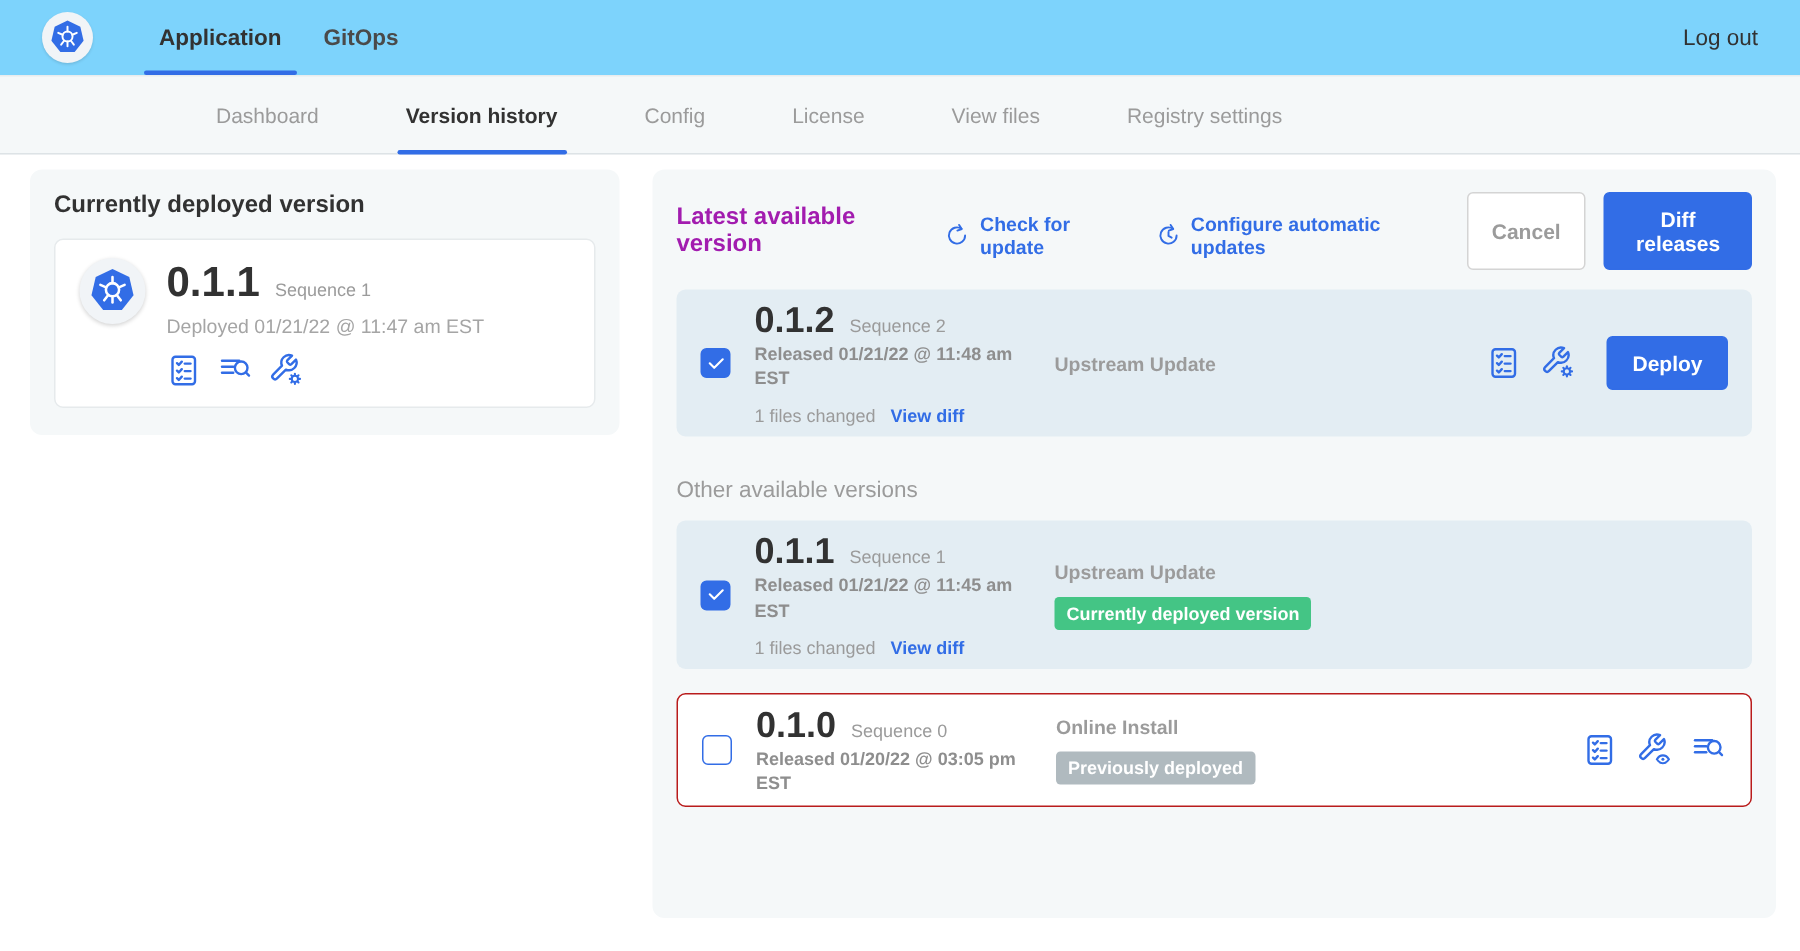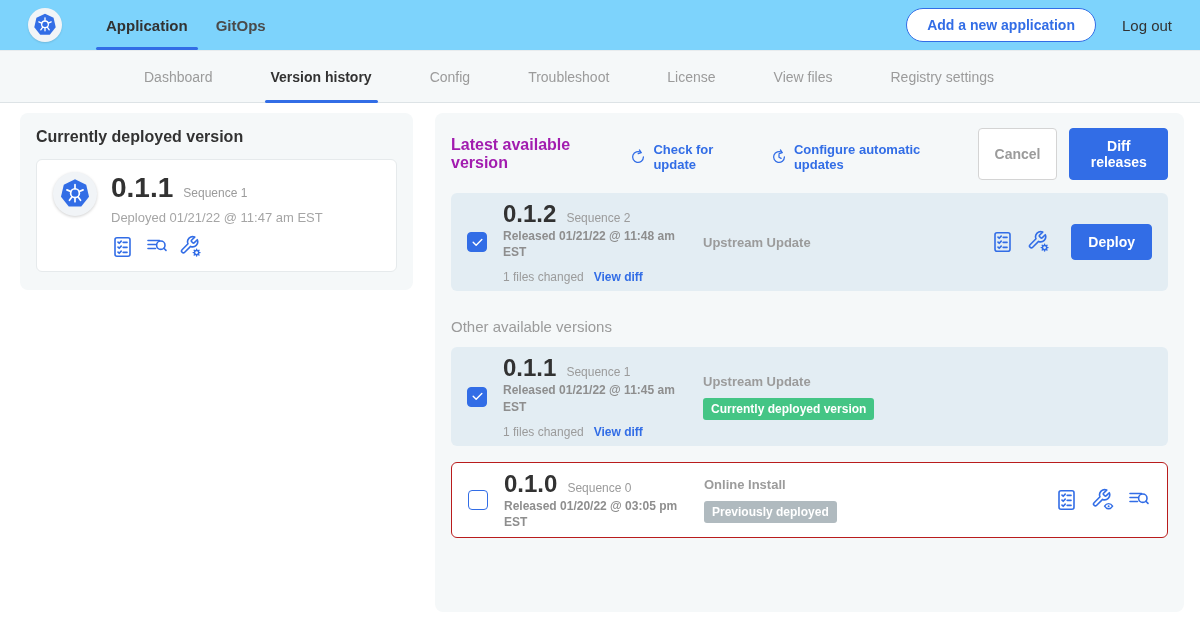--- a/index.html
+++ b/index.html
@@ -248,37 +248,33 @@
         </svg>
     </div>
   </div>
   <div class="top-tab active">
     <span>Application</span>
   </div>
   <div class="top-tab gitops">
     <span>GitOps</span>
   </div>
   <div class="topnav-right">
-    <button class="btn-pill">Add a new application</button>
     <span class="logout">Log out</span>
   </div>
 </header>
 
 <nav class="subnav">
   <div class="subnav-item">
       <span>Dashboard</span>
     </div>
   <div class="subnav-item active">
       <span>Version history</span>
     </div>
   <div class="subnav-item">
       <span>Config</span>
-    </div>
-  <div class="subnav-item">
-      <span>Troubleshoot</span>
     </div>
   <div class="subnav-item">
       <span>License</span>
     </div>
   <div class="subnav-item">
       <span>View files</span>
     </div>
   <div class="subnav-item">
       <span>Registry settings</span>
     </div>

